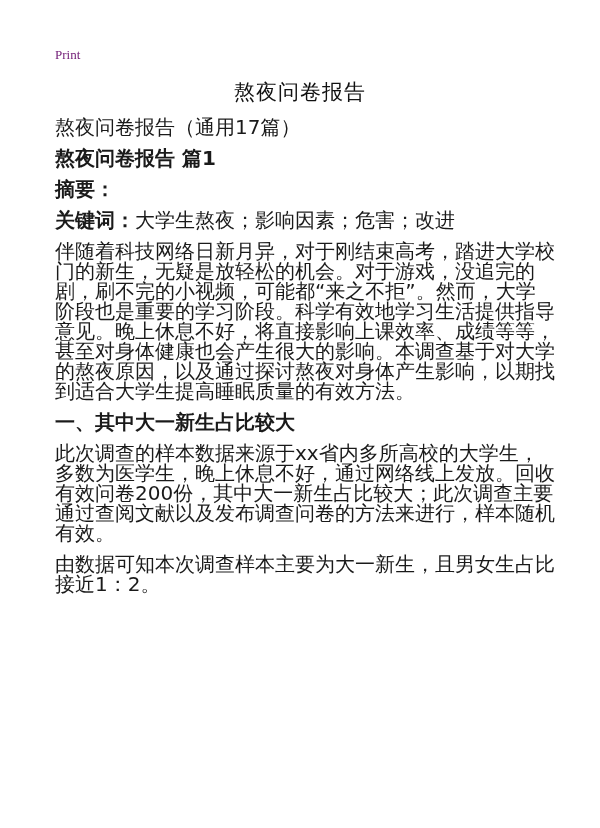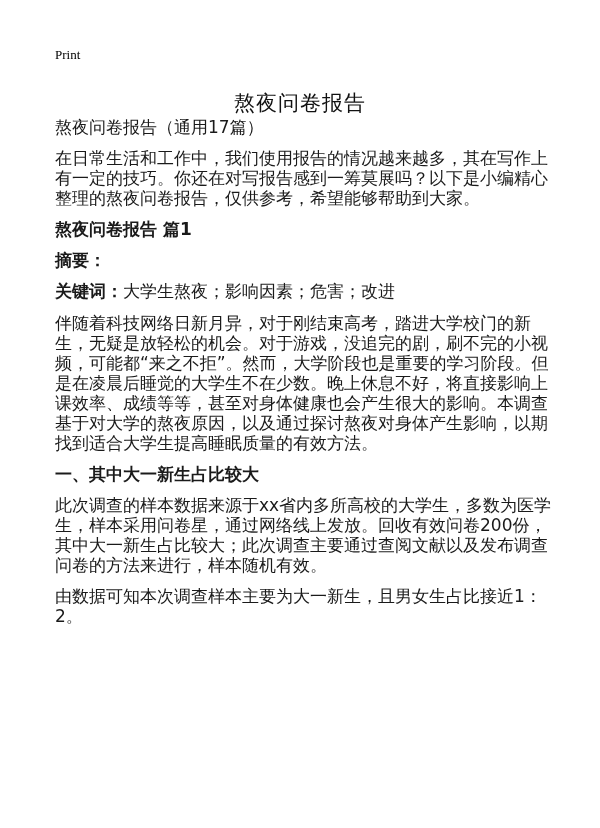--- a/index.html
+++ b/index.html
@@ -21,40 +21,40 @@
       top: 0;
       width: 600px;
       height: 828px;
     }
     .print-label {
       position: absolute;
       left: 55px;
       top: 47px;
       font-family: "Liberation Serif", "DejaVu Serif", serif;
       font-size: 13px;
-      color: #000000;
+      color: #701a75;
     }
     .doc-title {
       position: absolute;
       left: 0;
       width: 600px;
-      top: 89px;
+      top: 78px;
       text-align: center;
       font-size: 21px;
       color: #111;
       letter-spacing: 1px;
       margin: 0;
       font-weight: normal;
     }
     .content {
       position: absolute;
       left: 55px;
       top: 117px;
       width: 500px;
-      font-size: 17px;
+      font-size: 20px;
       line-height: 20px;
       color: #1a1a1a;
     }
     .content p {
       margin: 0;
     }
     .subtitle { margin-bottom: 11px !important; }
     .para { margin-bottom: 11px !important; }
     .section-heading {
       font-weight: bold;
@@ -67,33 +67,32 @@
 
 <div class="page">
 
   <div class="print-label">Print</div>
 
   <h1 class="doc-title">熬夜问卷报告</h1>
 
   <div class="content">
     <p class="subtitle">熬夜问卷报告（通用17篇）</p>
 
-    <p class="para">在日常生活和工作中，我们使用报告的情况越来越多，其在写作上有一定的技巧。你还在对写报告感到一筹莫展吗？以下是小编精心整理的熬夜问卷报告，仅供参考，希望能够帮助到大家。</p>
 
     <p class="section-heading">熬夜问卷报告 篇1</p>
 
     <p class="section-heading">摘要：</p>
 
 
     <p class="para"><span class="kw-label">关键词：</span><span>大学生熬夜；影响因素；危害；改进</span></p>
 
-    <p class="para">伴随着科技网络日新月异，对于刚结束高考，踏进大学校门的新生，无疑是放轻松的机会。对于游戏，没追完的剧，刷不完的小视频，可能都“来之不拒”。然而，大学阶段也是重要的学习阶段。但是在凌晨后睡觉的大学生不在少数。晚上休息不好，将直接影响上课效率、成绩等等，甚至对身体健康也会产生很大的影响。本调查基于对大学的熬夜原因，以及通过探讨熬夜对身体产生影响，以期找到适合大学生提高睡眠质量的有效方法。</p>
+    <p class="para">伴随着科技网络日新月异，对于刚结束高考，踏进大学校门的新生，无疑是放轻松的机会。对于游戏，没追完的剧，刷不完的小视频，可能都“来之不拒”。然而，大学阶段也是重要的学习阶段。科学有效地学习生活提供指导意见。晚上休息不好，将直接影响上课效率、成绩等等，甚至对身体健康也会产生很大的影响。本调查基于对大学的熬夜原因，以及通过探讨熬夜对身体产生影响，以期找到适合大学生提高睡眠质量的有效方法。</p>
 
     <p class="section-heading">一、其中大一新生占比较大</p>
 
-    <p class="para">此次调查的样本数据来源于xx省内多所高校的大学生，多数为医学生，样本采用问卷星，通过网络线上发放。回收有效问卷200份，其中大一新生占比较大；此次调查主要通过查阅文献以及发布调查问卷的方法来进行，样本随机有效。</p>
+    <p class="para">此次调查的样本数据来源于xx省内多所高校的大学生，多数为医学生，晚上休息不好，通过网络线上发放。回收有效问卷200份，其中大一新生占比较大；此次调查主要通过查阅文献以及发布调查问卷的方法来进行，样本随机有效。</p>
 
 
     <p class="para">由数据可知本次调查样本主要为大一新生，且男女生占比接近1：2。</p>
 
   </div>
 
 </div>
 
 </body></html>

